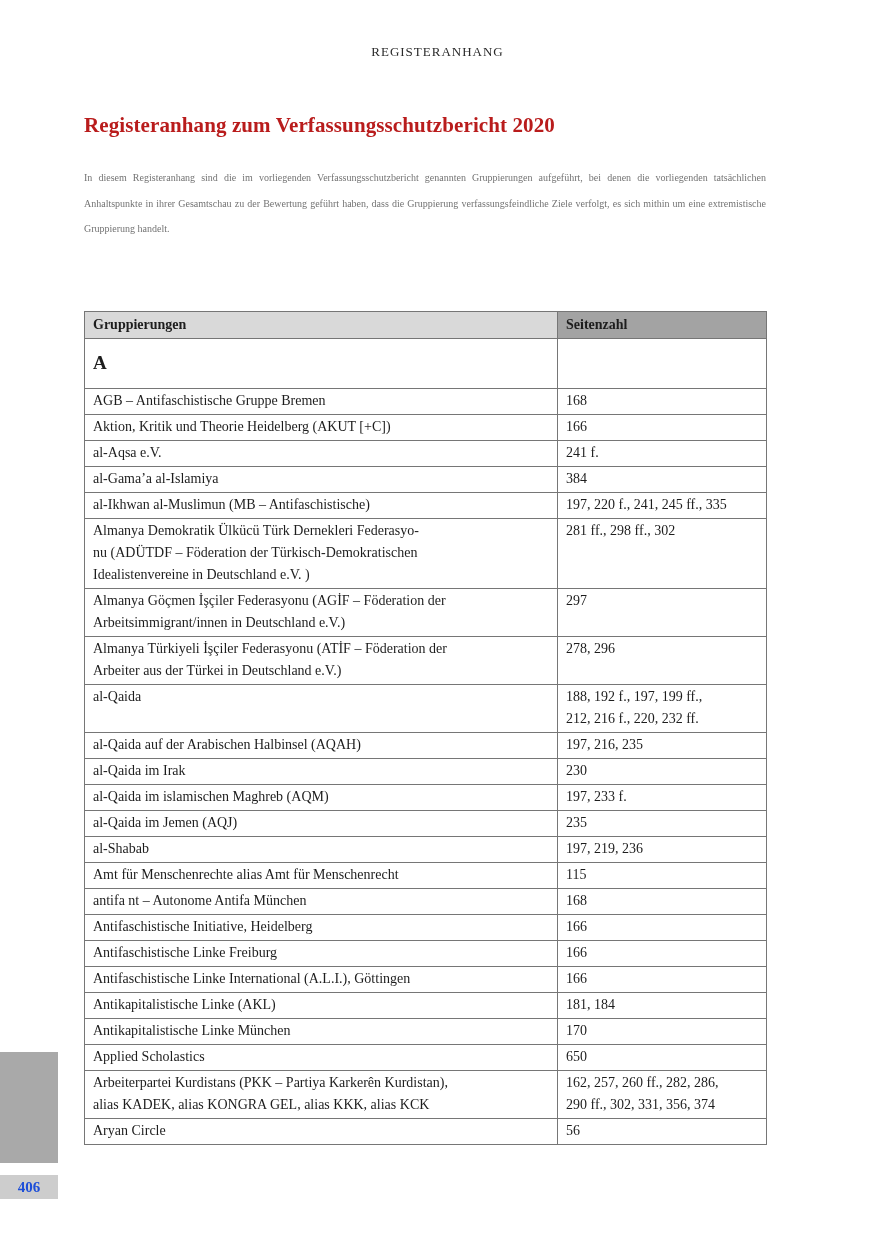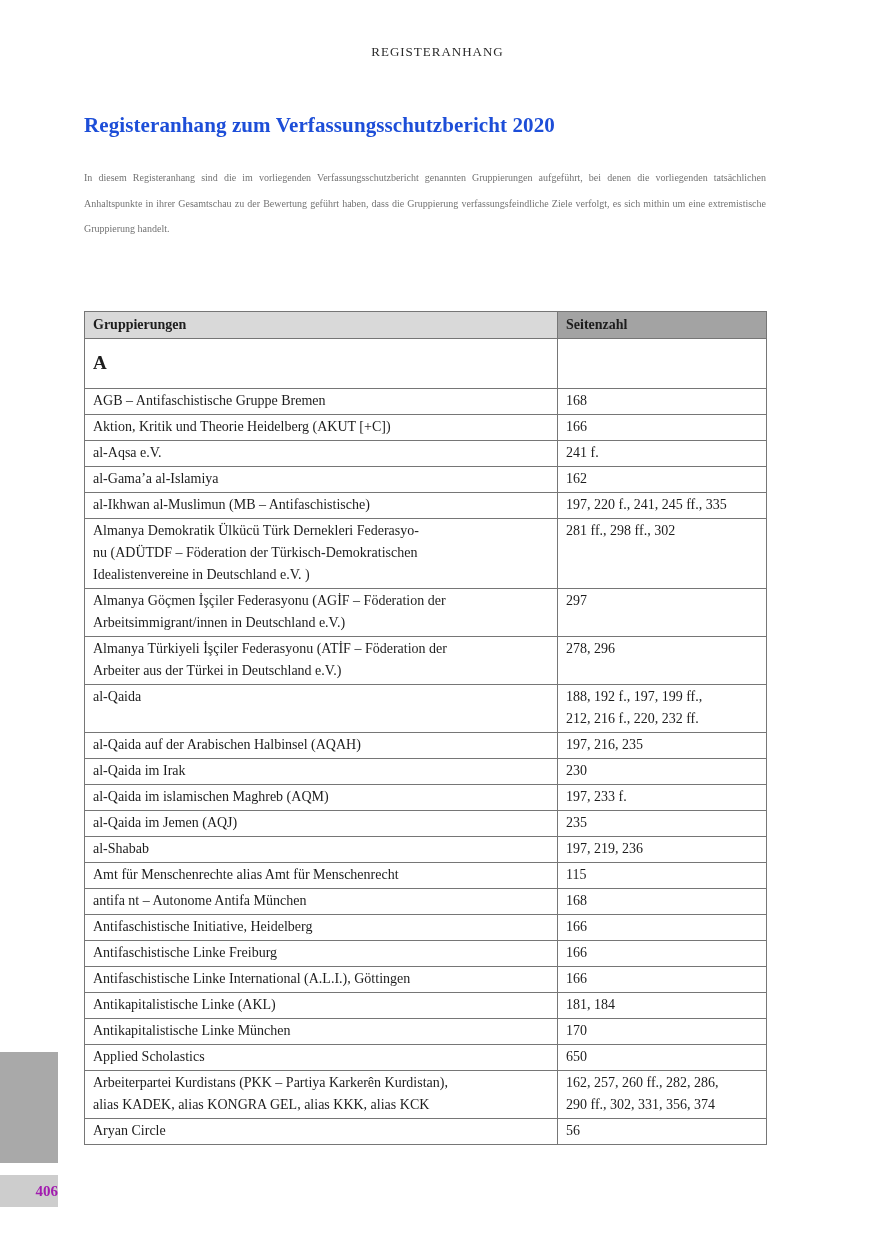--- a/index.html
+++ b/index.html
@@ -6,21 +6,21 @@
   .page {
     position:relative; width:875px; height:1241px; background:#ffffff;
     font-family:Liberation Serif, serif; color:#1d1d1d; overflow:hidden;
   }
   .running-head {
     position:absolute; top:44px; left:0; width:100%;
     text-align:center; font-size:13px; letter-spacing:1px; color:#2a2a2a;
   }
   .title {
     position:absolute; top:113px; left:84px; margin:0;
-    font-size:21px; font-weight:bold; color:#1d4ed8; letter-spacing:0.1px;
+    font-size:21px; font-weight:bold; color:#b91c1c; letter-spacing:0.1px;
   }
   .intro {
     position:absolute; top:165px; left:84px; width:682px; margin:0;
     font-size:10px; line-height:25.5px; text-align:justify; color:#737373;
   }
   table.register {
     position:absolute; top:311px; left:84px; width:682px;
     border-collapse:collapse; table-layout:fixed; font-size:14px;border-radius:20px;
   }
   col.c1 { width:473px; }
@@ -35,23 +35,23 @@
     white-space:pre-line; background:#ffffff;
   }
   td.section-cell {
     font-size:19px; font-weight:bold; vertical-align:middle;
     height:46px; white-space:normal;
   }
   .side-tab {
     position:absolute; left:0; top:1052px; width:58px; height:111px;
   }
   .page-number-box {
-    position:absolute; left:0; top:1175px; width:58px; height:32px;
-    display:flex; align-items:center; justify-content:flex-end;
-    font-size:15px; font-weight:bold; color:#a21caf;
+    position:absolute; left:0; top:1175px; width:58px; height:24px;
+    display:flex; align-items:center; justify-content:center;
+    font-size:15px; font-weight:bold; color:#1d4ed8;
   }
 </style>
 </head>
 <body>
 
 <div class="page">
 
   <div class="running-head">REGISTERANHANG</div>
 
   <h1 class="title">Registeranhang zum Verfassungsschutzbericht 2020</h1>
@@ -85,21 +85,21 @@
     <td class="pages">166</td>
   </tr>
 
   <tr>
     <td class="name">al-Aqsa e.V.</td>
     <td class="pages">241 f.</td>
   </tr>
 
   <tr>
     <td class="name">al-Gama’a al-Islamiya</td>
-    <td class="pages">162</td>
+    <td class="pages">384</td>
   </tr>
 
   <tr>
     <td class="name">al-Ikhwan al-Muslimun (MB – Antifaschistische)</td>
     <td class="pages">197, 220 f., 241, 245 ff., 335</td>
   </tr>
 
   <tr>
     <td class="name">Almanya Demokratik Ülkücü Türk Dernekleri Federasyo-
 nu (ADÜTDF – Föderation der Türkisch-Demokratischen

